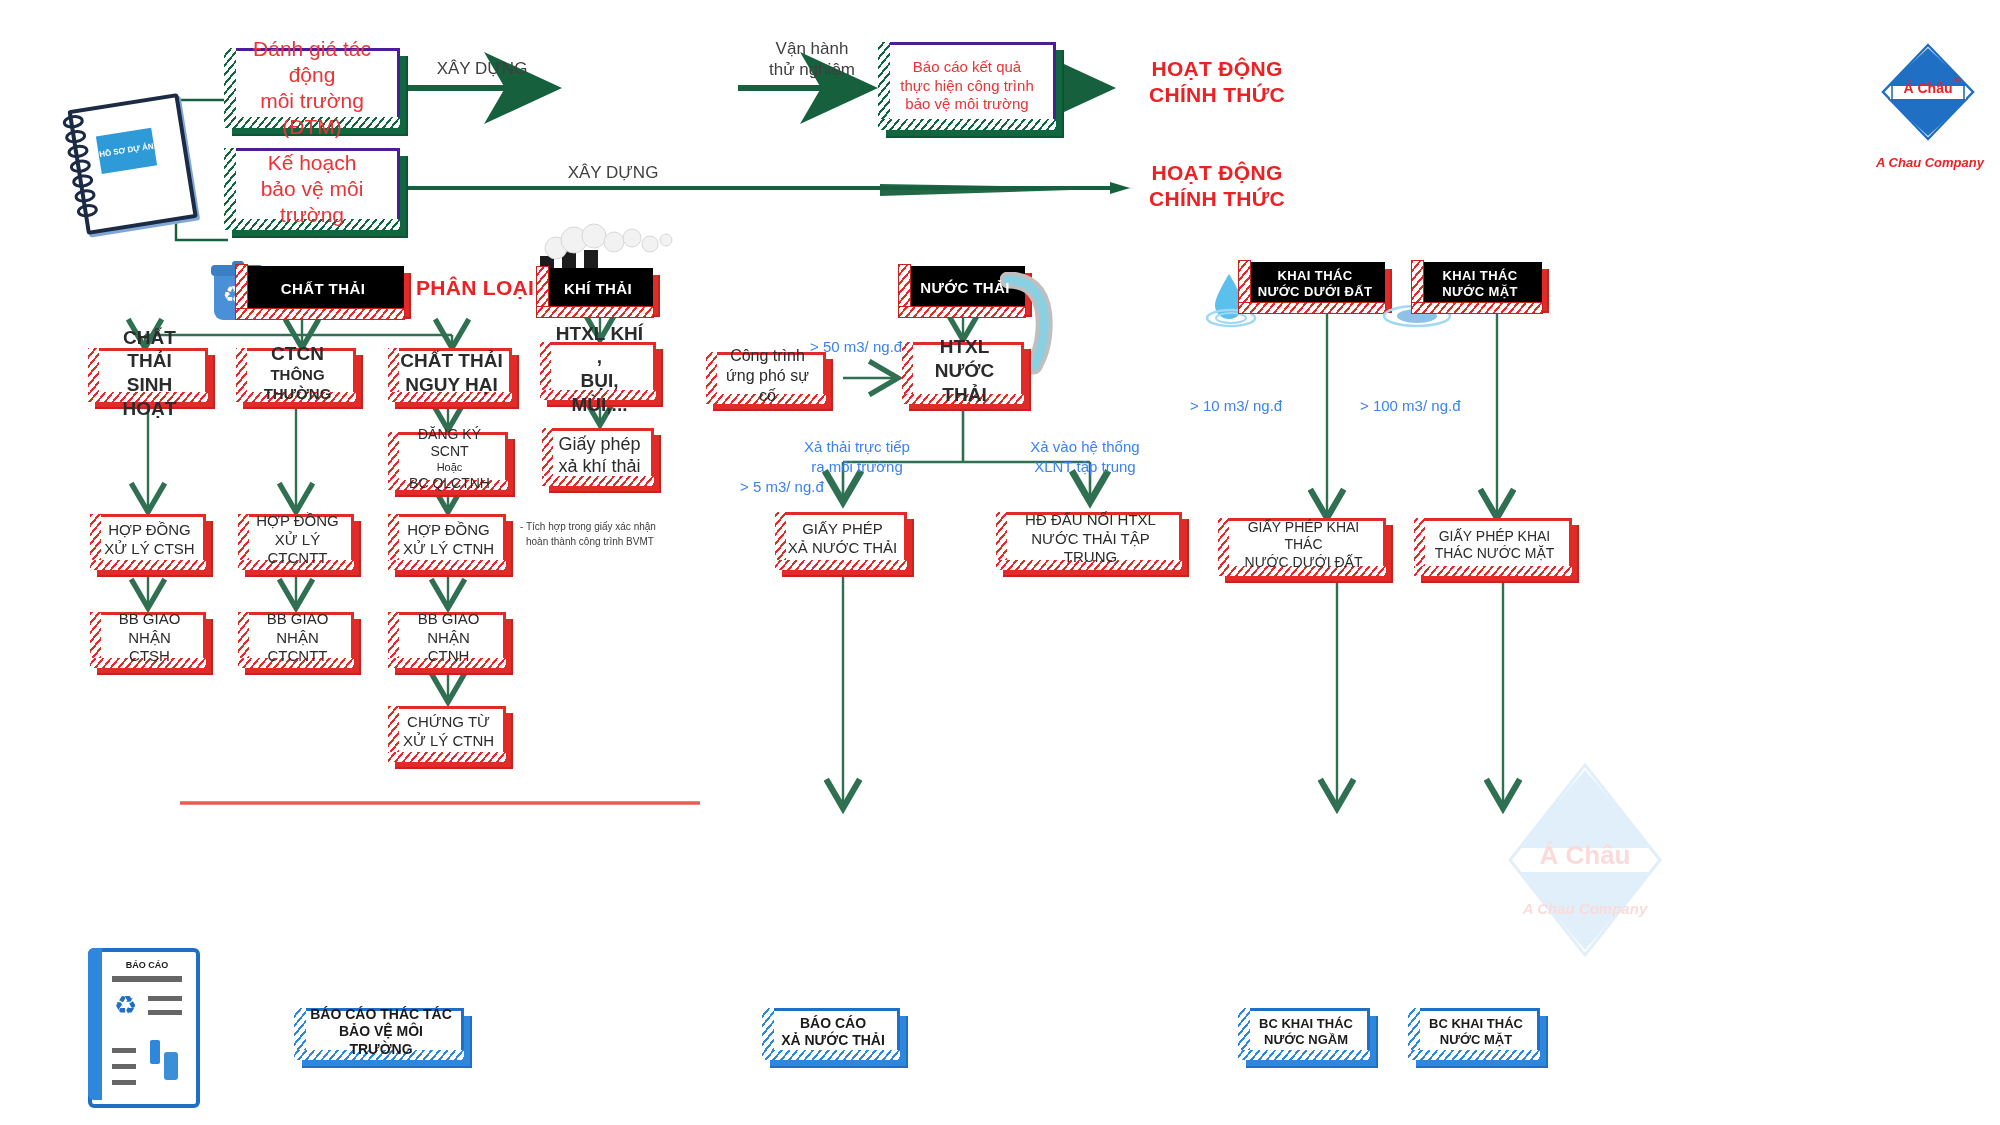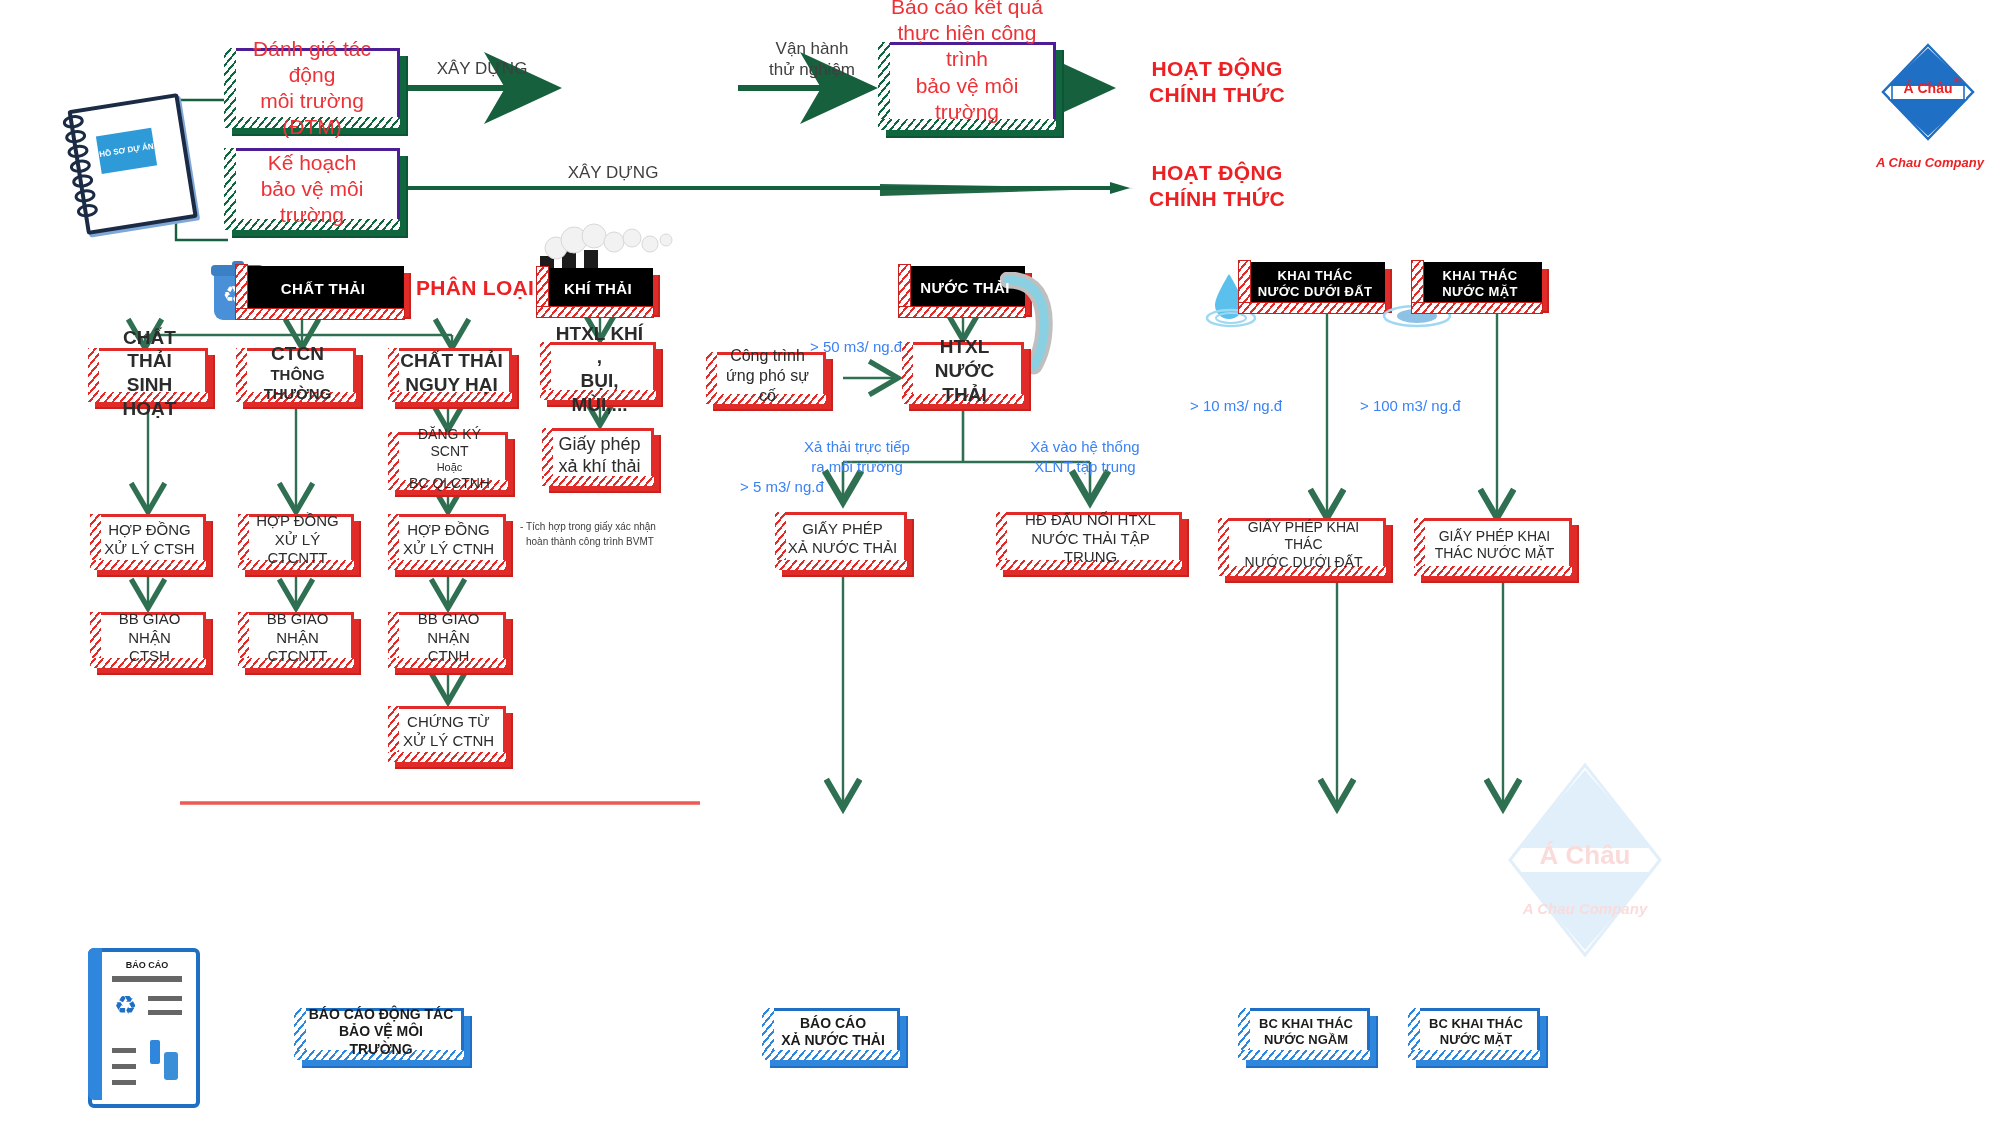--- a/index.html
+++ b/index.html
@@ -159,21 +159,21 @@
   </div>
 
   <div class="box gbox" style="left:224px;top:148px;width:176px;height:82px;">
     <div class="inner" style="position:relative;z-index:2;">
       <div>Kế hoạch</div>
       <div>bảo vệ môi trường</div>
     </div>
   </div>
 
 
-  <div class="box gbox" style="left:878px;top:42px;width:178px;height:88px;font-size:21px;align-items:flex-end;">
+  <div class="box gbox" style="left:878px;top:42px;width:178px;height:88px;font-size:15px;">
     <div class="inner" style="position:relative;z-index:2;">
       <div>Báo cáo kết quả</div>
       <div>thực hiện công trình</div>
       <div>bảo vệ môi trường</div>
     </div>
   </div>
 
   <div class="lbl" style="left:414px;top:58px;width:136px;">XÂY DỰNG</div>
   <div class="lbl" style="left:752px;top:38px;width:120px;">
     <div>Vận hành</div>
@@ -439,21 +439,21 @@
     <div style="position:absolute;left:60px;top:62px;width:34px;height:5px;background:#666;"></div>
     <div style="position:absolute;left:24px;top:100px;width:24px;height:5px;background:#666;"></div>
     <div style="position:absolute;left:24px;top:116px;width:24px;height:5px;background:#666;"></div>
     <div style="position:absolute;left:24px;top:132px;width:24px;height:5px;background:#666;"></div>
     <div style="position:absolute;left:62px;top:92px;width:10px;height:24px;background:#2f86dd;border-radius:2px;"></div>
     <div style="position:absolute;left:76px;top:104px;width:14px;height:28px;background:#3a8fd6;border-radius:3px;"></div>
   </div>
 
   <div class="box bbox" style="left:294px;top:1008px;width:170px;height:52px;">
     <div class="inner">
-      <div>BÁO CÁO ĐỘNG TÁC</div>
+      <div>BÁO CÁO THÁC TÁC</div>
       <div>BẢO VỆ MÔI TRƯỜNG</div>
     </div>
   </div>
 
   <div class="box bbox" style="left:762px;top:1008px;width:138px;height:52px;">
     <div class="inner">
       <div>BÁO CÁO</div>
       <div>XẢ NƯỚC THẢI</div>
     </div>
   </div>

